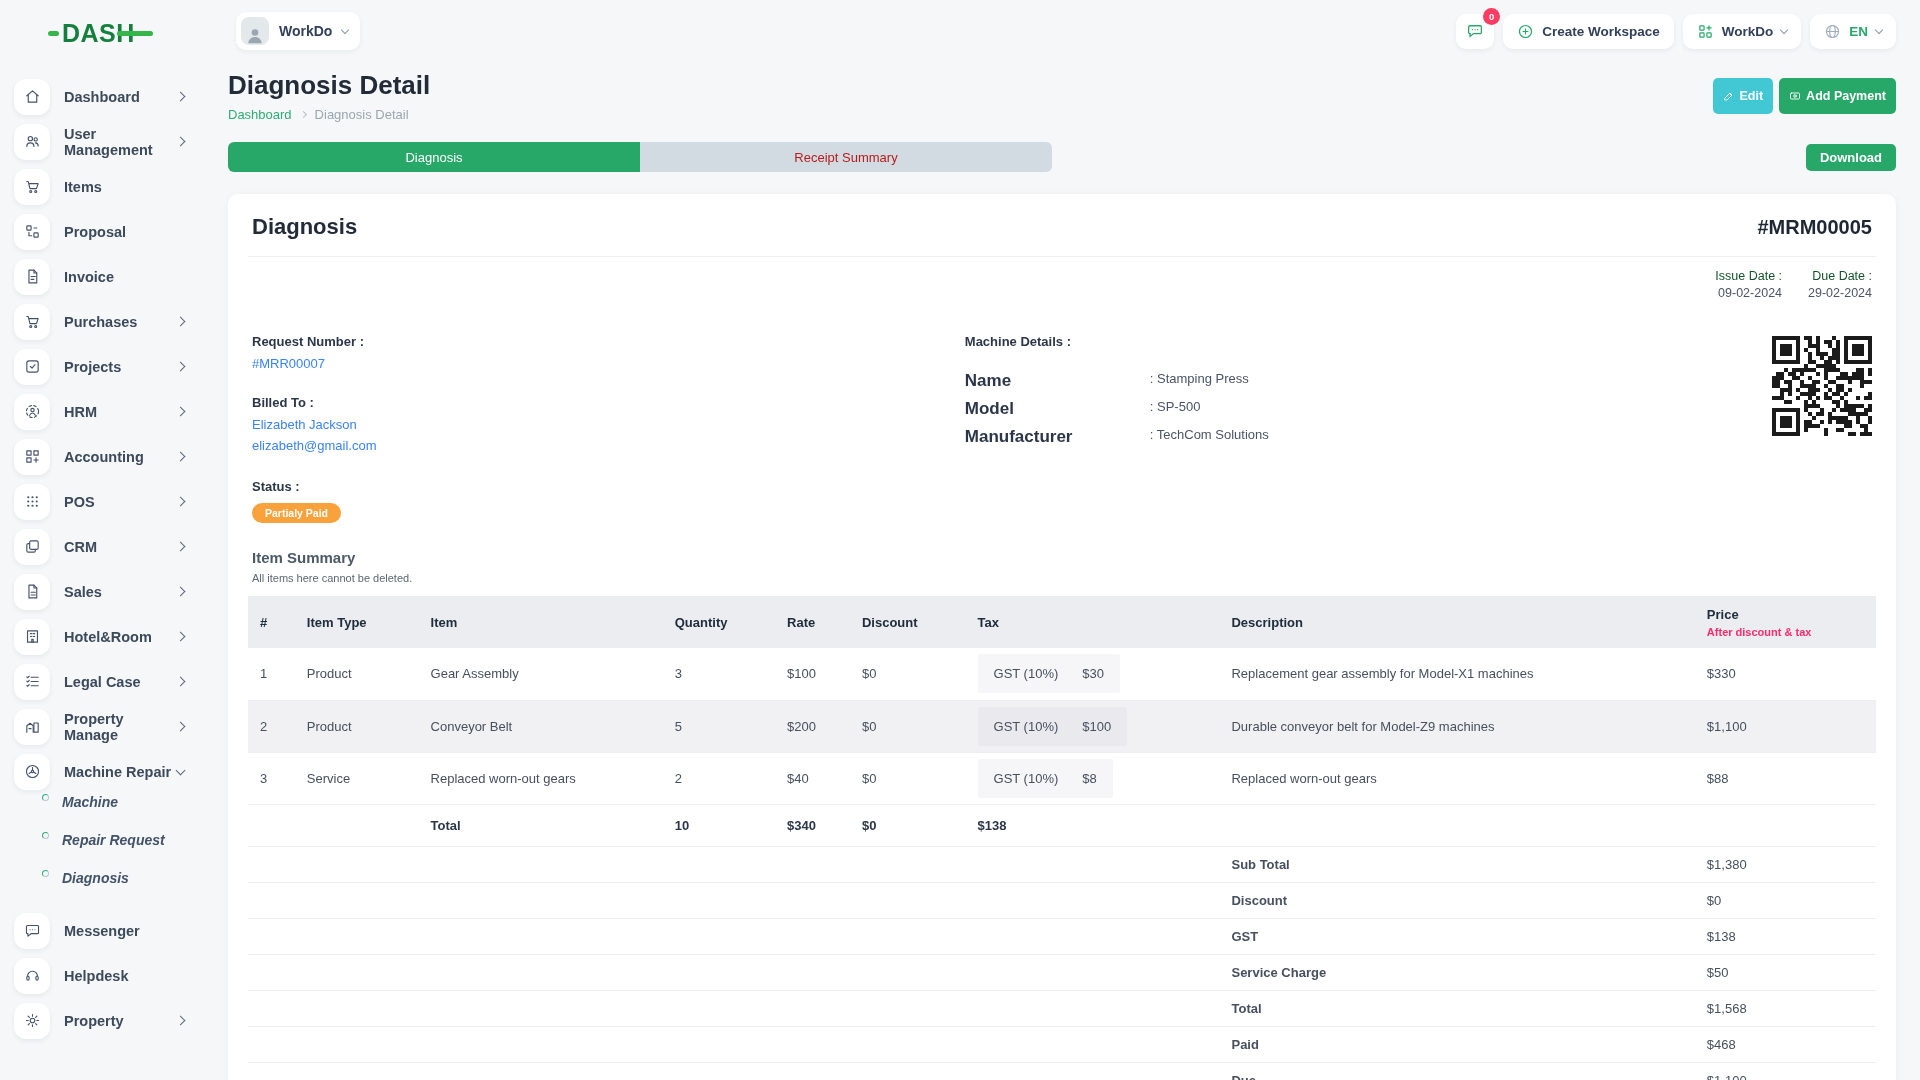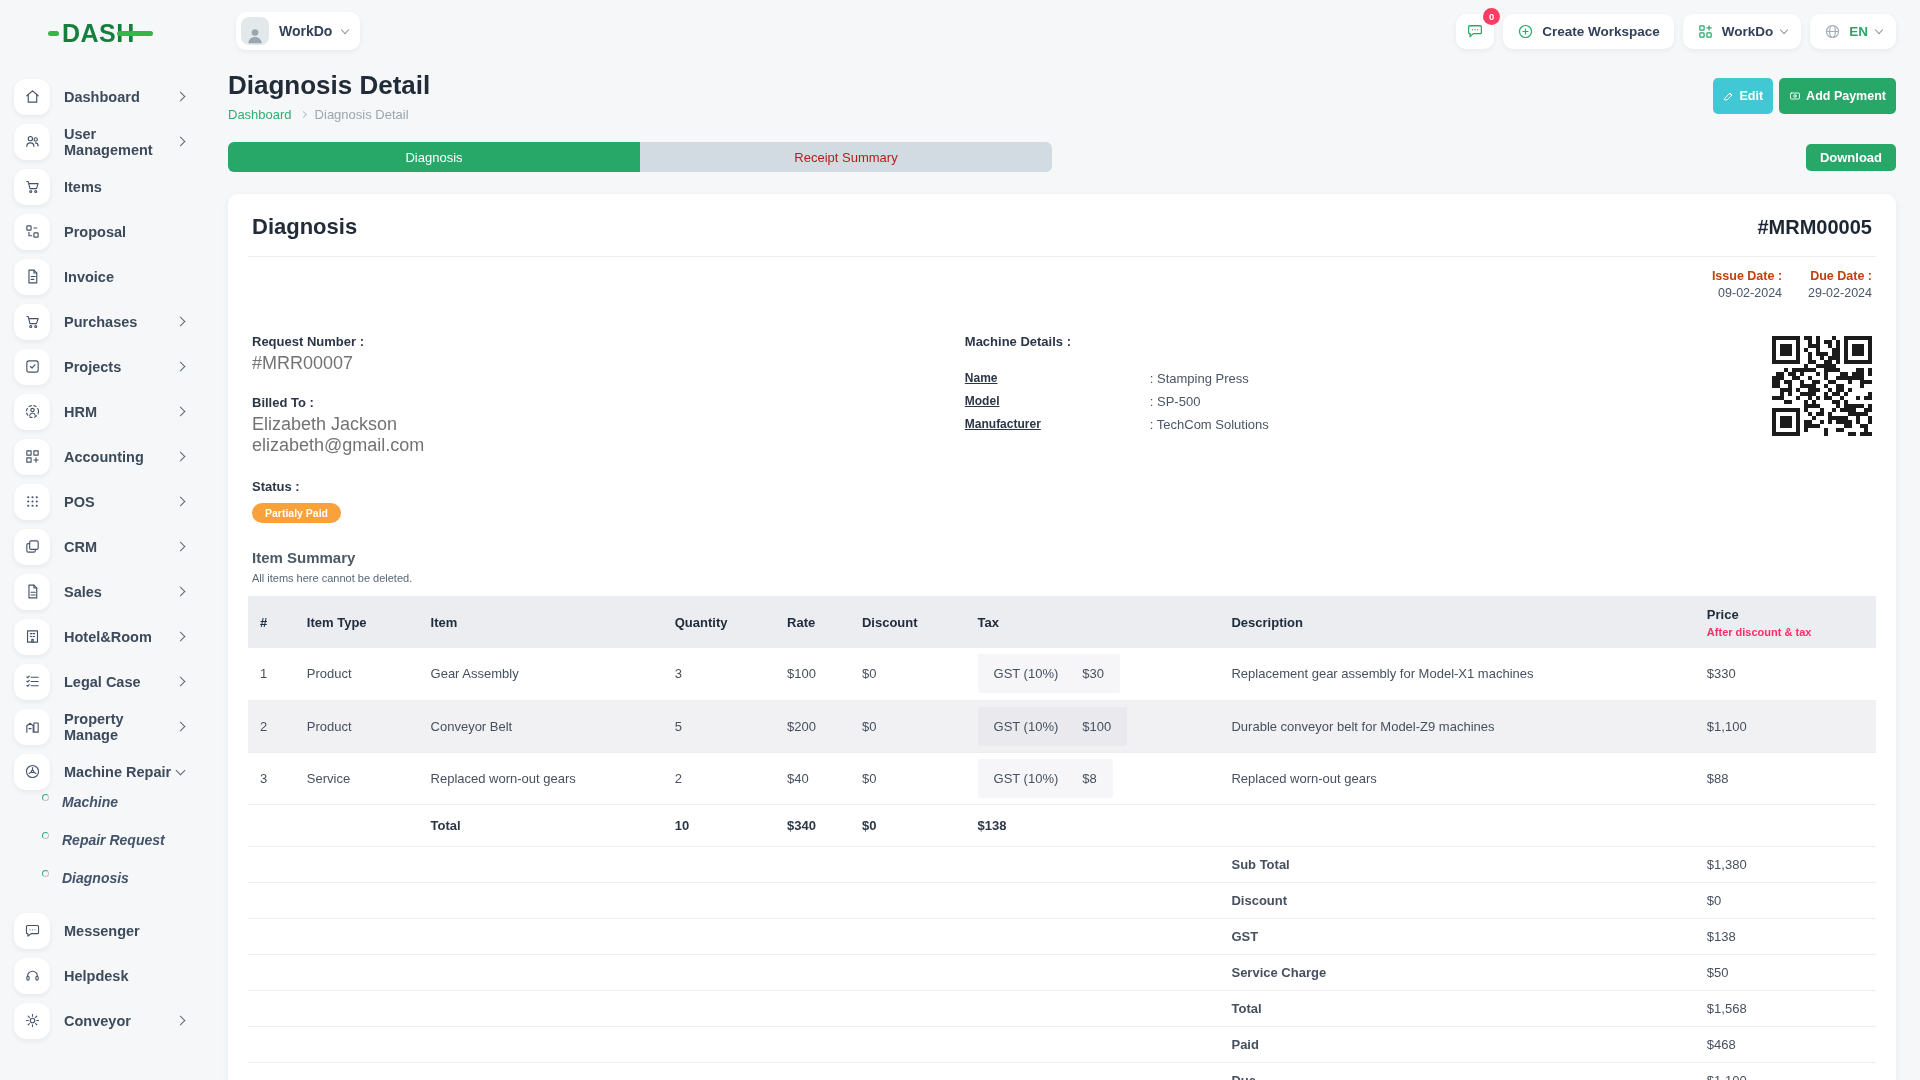--- a/index.html
+++ b/index.html
@@ -82,32 +82,32 @@
 
   
   .card { background:#fff; border-radius:10px; margin-top:22px; padding:20px 20px 40px 20px;
     box-shadow:0 2px 8px rgba(40,60,80,.05); }
   .card-head { display:flex; justify-content:space-between; align-items:center; padding:0 4px; }
   .card-title { font-size:22px; font-weight:600; color:#222c39; }
   .card-number { font-size:20px; font-weight:700; color:#1d2633; }
   .card-divider { border:none; border-top:1px solid #eceff2; margin-top:16px; }
   .dates { display:flex; justify-content:flex-end; gap:26px; margin-top:12px; padding-right:4px; }
   .date-block { text-align:right; }
-  .date-block .dl { font-size:12.5px; font-weight:700; color:#c2410c; }
+  .date-block .dl { font-size:12.5px; font-weight:400; color:#14532d; }
   .date-block .dv { font-size:12.5px; color:#4a5566; margin-top:3px; }
 
   .info-row { display:flex; margin-top:34px; padding:0 4px; }
   .info-left { width:44%; }
   .fld-label { font-size:13px; font-weight:700; color:#2b3648; }
-  .fld-value { font-size:18px; color:#737373; margin-top:5px; line-height:19px; }
+  .fld-value { font-size:13px; color:#3b82f6; margin-top:5px; line-height:19px; }
   .billed { margin-top:22px; }
   .info-mid { flex:1; }
   .mach-table { margin-top:22px; }
   .mach-row { display:flex; margin-bottom:8px; }
-  .mach-row .ml { width:185px; font-size:12px; font-weight:700; color:#2b3648;text-decoration:underline; }
+  .mach-row .ml { width:185px; font-size:17px; font-weight:700; color:#2b3648; }
   .mach-row .mv { font-size:13px; color:#4a5566; }
   .qr-box { width:100px; height:100px; margin-top:2px; }
   .qr-box svg { width:100%; height:100%; }
 
   .status-block { margin-top:24px; padding:0 4px; }
   .badge-status { display:inline-block; margin-top:9px; background:#f9a23c; color:#fff;
     font-size:10.5px; font-weight:600; padding:4px 13px; border-radius:11px; }
 
   .isum { margin-top:26px; padding:0 4px; }
   .isum-title { font-size:15px; font-weight:600; color:#4c5a68; }
@@ -353,21 +353,21 @@
           </span>
         <span class="lbl">Helpdesk</span>
       </li>
       <li class="menu-item">
         <span class="tile">
             <svg viewBox="0 0 24 24">
               <circle cx="12" cy="12" r="3.2"></circle>
               <path d="M12 3.5v2.4M12 18.1v2.4M3.5 12h2.4M18.1 12h2.4M5.9 5.9l1.7 1.7M16.4 16.4l1.7 1.7M18.1 5.9l-1.7 1.7M7.6 16.4l-1.7 1.7"></path>
             </svg>
           </span>
-        <span class="lbl">Conveyor</span>
+        <span class="lbl">Property</span>
           <span class="chev"></span>
       </li>
     </ul>
   </aside>
 
   <div class="main">
 
     <div class="topbar">
       <div class="ws-pill">
         <span class="avatar">

